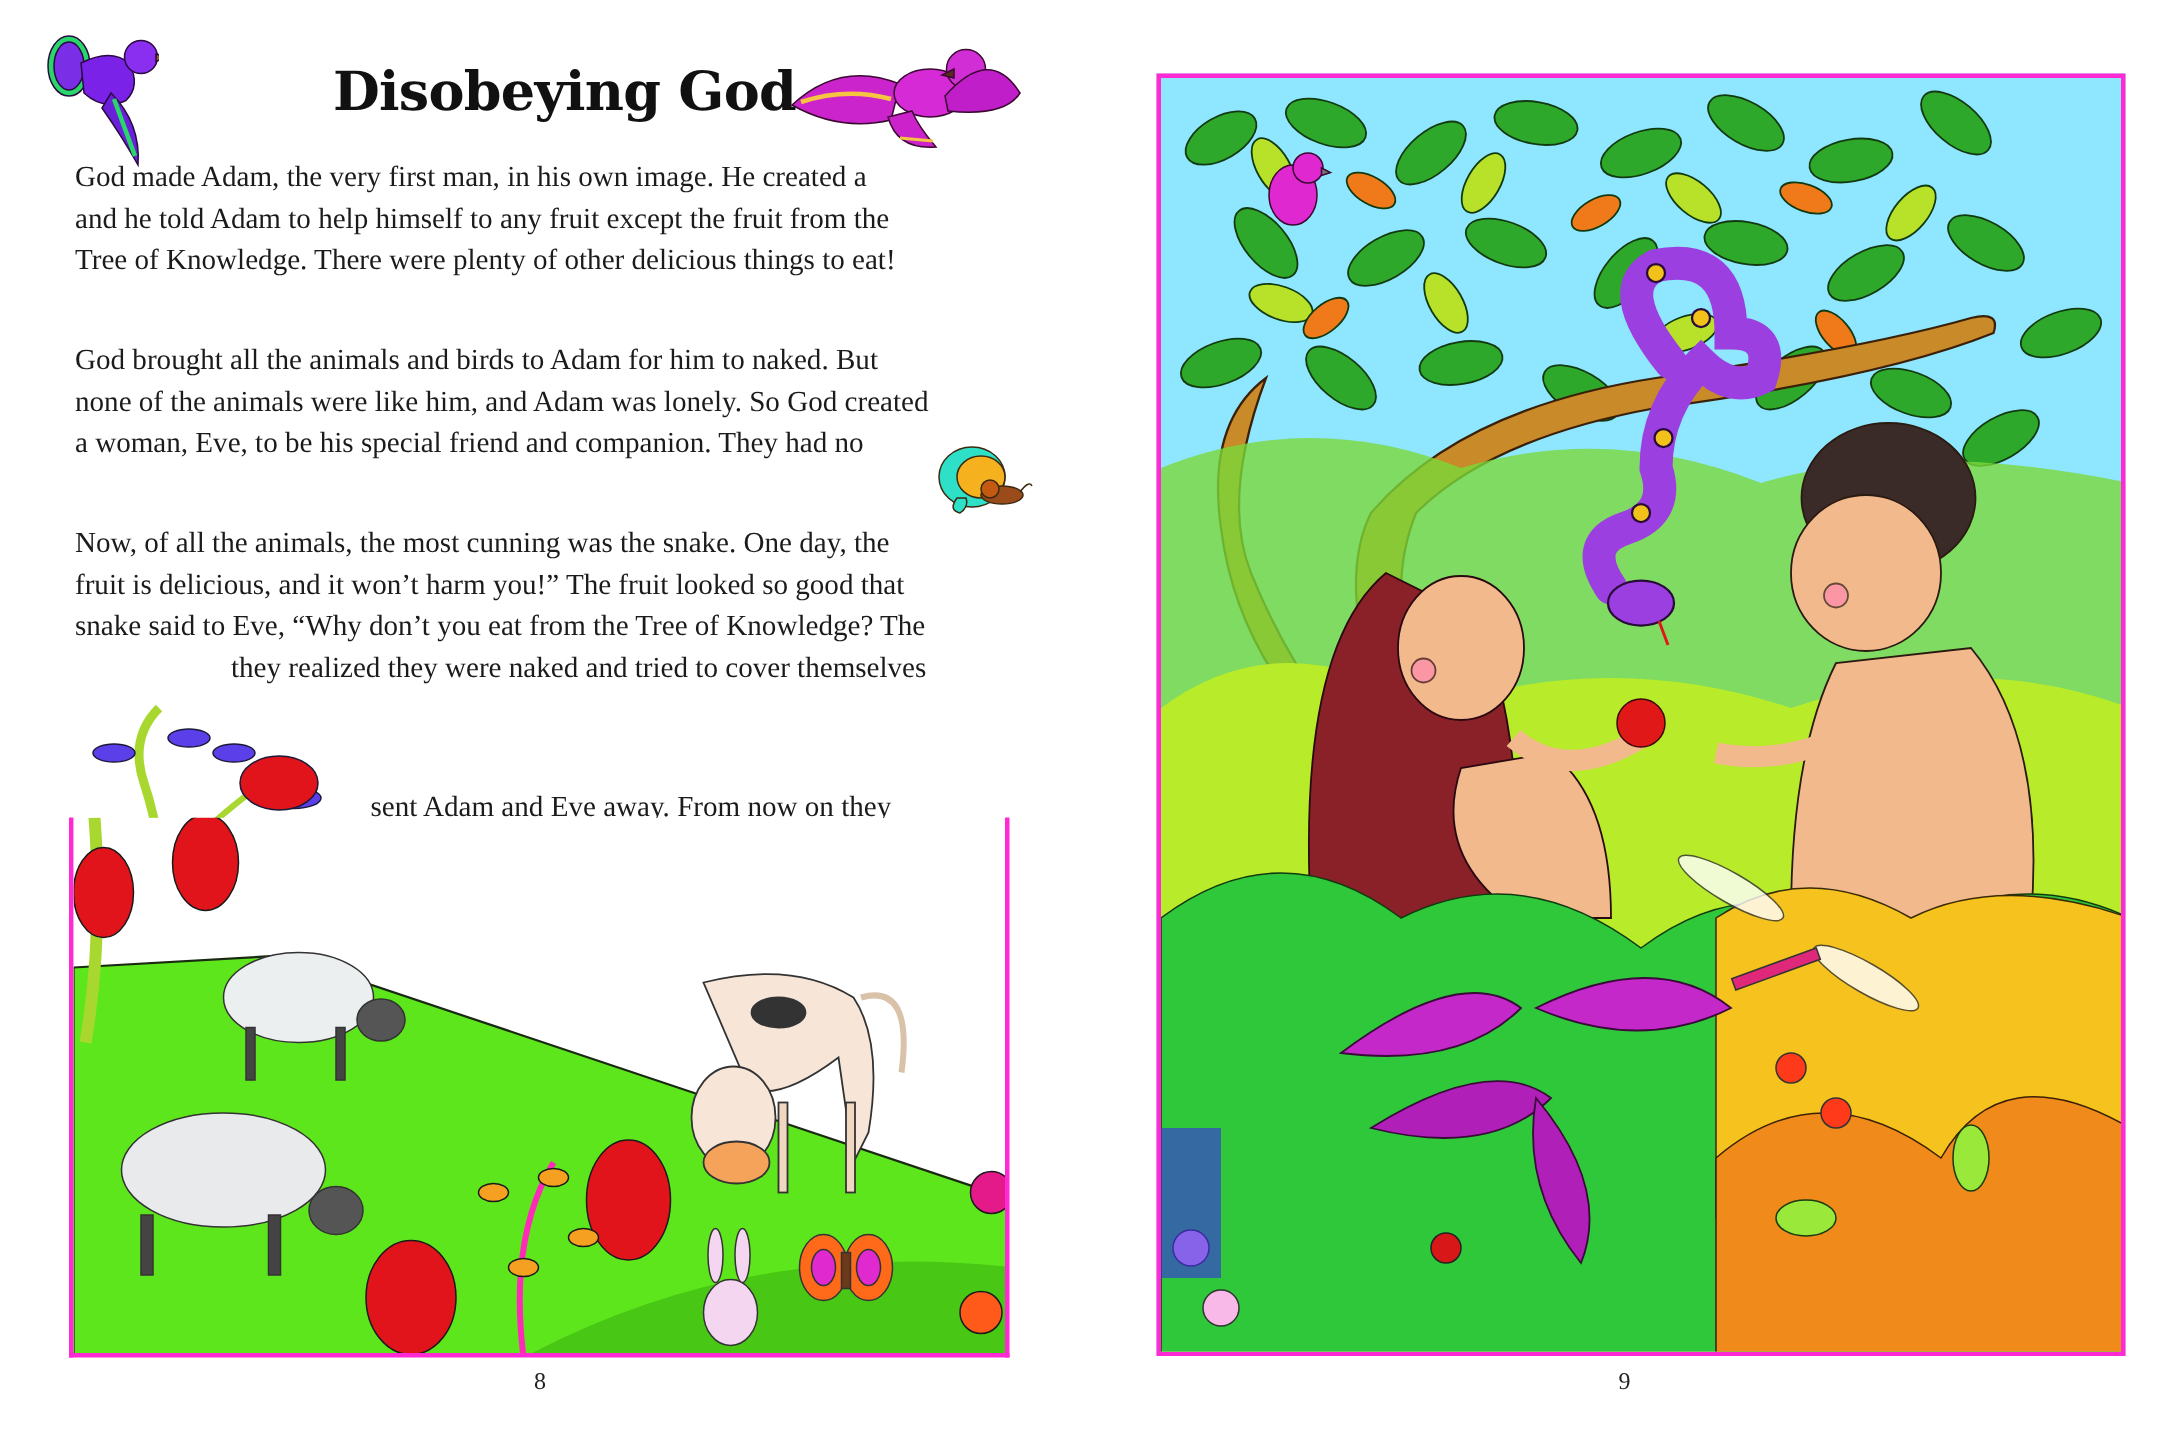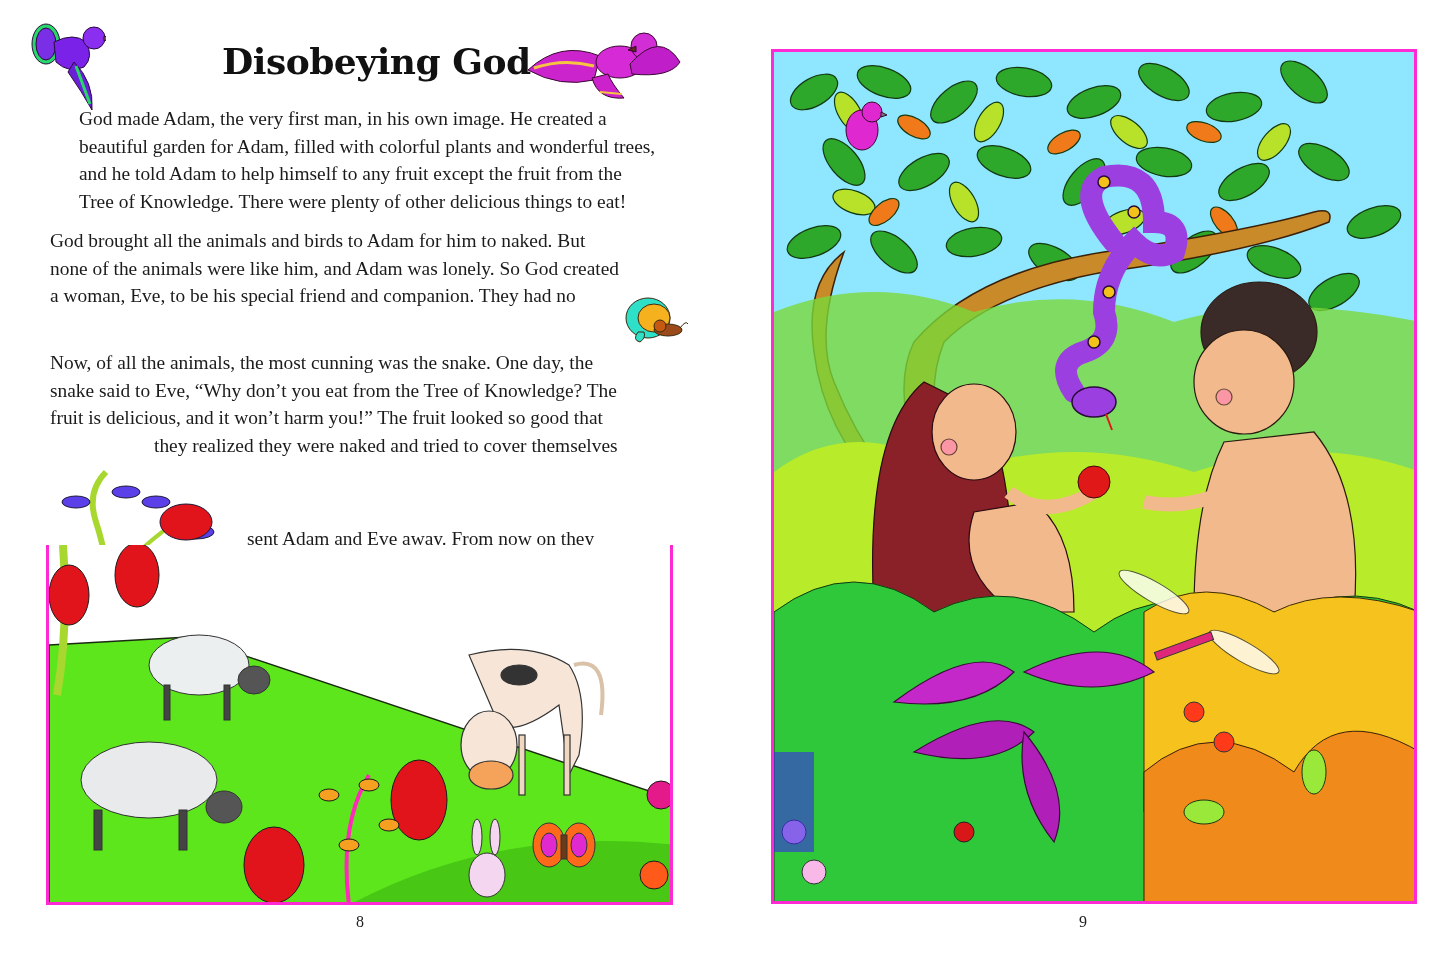--- a/index.html
+++ b/index.html
@@ -62,23 +62,22 @@
       <path d="M14 46 Q44 36 74 44" stroke="#f5c542" stroke-width="3" fill="none"></path>
       <ellipse cx="100" cy="40" rx="24" ry="16" fill="#d62ad6"></ellipse>
       <circle cx="124" cy="24" r="13" fill="#d22ed6"></circle>
       <polygon points="116,24 108,28 116,30" fill="#5a2a1a"></polygon>
       <path d="M110 42 Q140 8 160 40 Q150 56 112 52 Z" fill="#c01ec8"></path>
       <path d="M72 56 Q78 78 104 76 Q92 62 88 52 Z" fill="#cc22cc"></path>
       <path d="M80 70 L102 72" stroke="#f5c542" stroke-width="2"></path>
     </g>
   </svg>
 
-  <div class="para" style="left:50px;top:105px;margin-left:29px;">
+  <div class="para" style="left:50px;top:105px;">
     <span class="line">God made Adam, the very first man, in his own image. He created a</span>
-    <span class="line">beautiful garden for Adam, filled with colorful plants and wonderful trees,</span>
     <span class="line">and he told Adam to help himself to any fruit except the fruit from the</span>
     <span class="line">Tree of Knowledge. There were plenty of other delicious things to eat!</span>
   </div>
 
   <div class="para" style="left:50px;top:227px;">
     <span class="line">God brought all the animals and birds to Adam for him to naked. But</span>
     <span class="line">none of the animals were like him, and Adam was lonely. So God created</span>
     <span class="line">a woman, Eve, to be his special friend and companion. They had no</span>
   </div>
 
@@ -88,22 +87,22 @@
       <ellipse cx="32" cy="28" rx="16" ry="14" fill="#f5b21e"></ellipse>
       <path d="M16 42 Q10 50 18 52 Q24 48 22 42 Z" fill="#2ee0c8"></path>
       <ellipse cx="46" cy="40" rx="14" ry="6" fill="#9b4a1a"></ellipse>
       <circle cx="38" cy="36" r="6" fill="#c45a12"></circle>
       <path d="M58 38 Q64 30 66 34" stroke="#3a2a10" fill="none"></path>
     </g>
   </svg>
 
   <div class="para" style="left:50px;top:349px;">
     <span class="line">Now, of all the animals, the most cunning was the snake. One day, the</span>
+    <span class="line">fruit is delicious, and it won’t harm you!” The fruit looked so good that</span>
     <span class="line">snake said to Eve, “Why don’t you eat from the Tree of Knowledge? The</span>
-    <span class="line">fruit is delicious, and it won’t harm you!” The fruit looked so good that</span>
     <span class="line" style="padding-left:104px">they realized they were naked and tried to cover themselves</span>
   </div>
 
   <div class="para" style="left:50px;top:525px;">
     <span class="line" style="padding-left:197px">sent Adam and Eve away. From now on they</span>
     <span class="line" style="padding-left:230px">would have to work hard to make their own food</span>
     <span class="line" style="padding-left:206px">and clothes. Then God placed an angel with a</span>
     <span class="line" style="padding-left:150px">flaming sword to guard the entrance to the garden.</span>
   </div>
 

